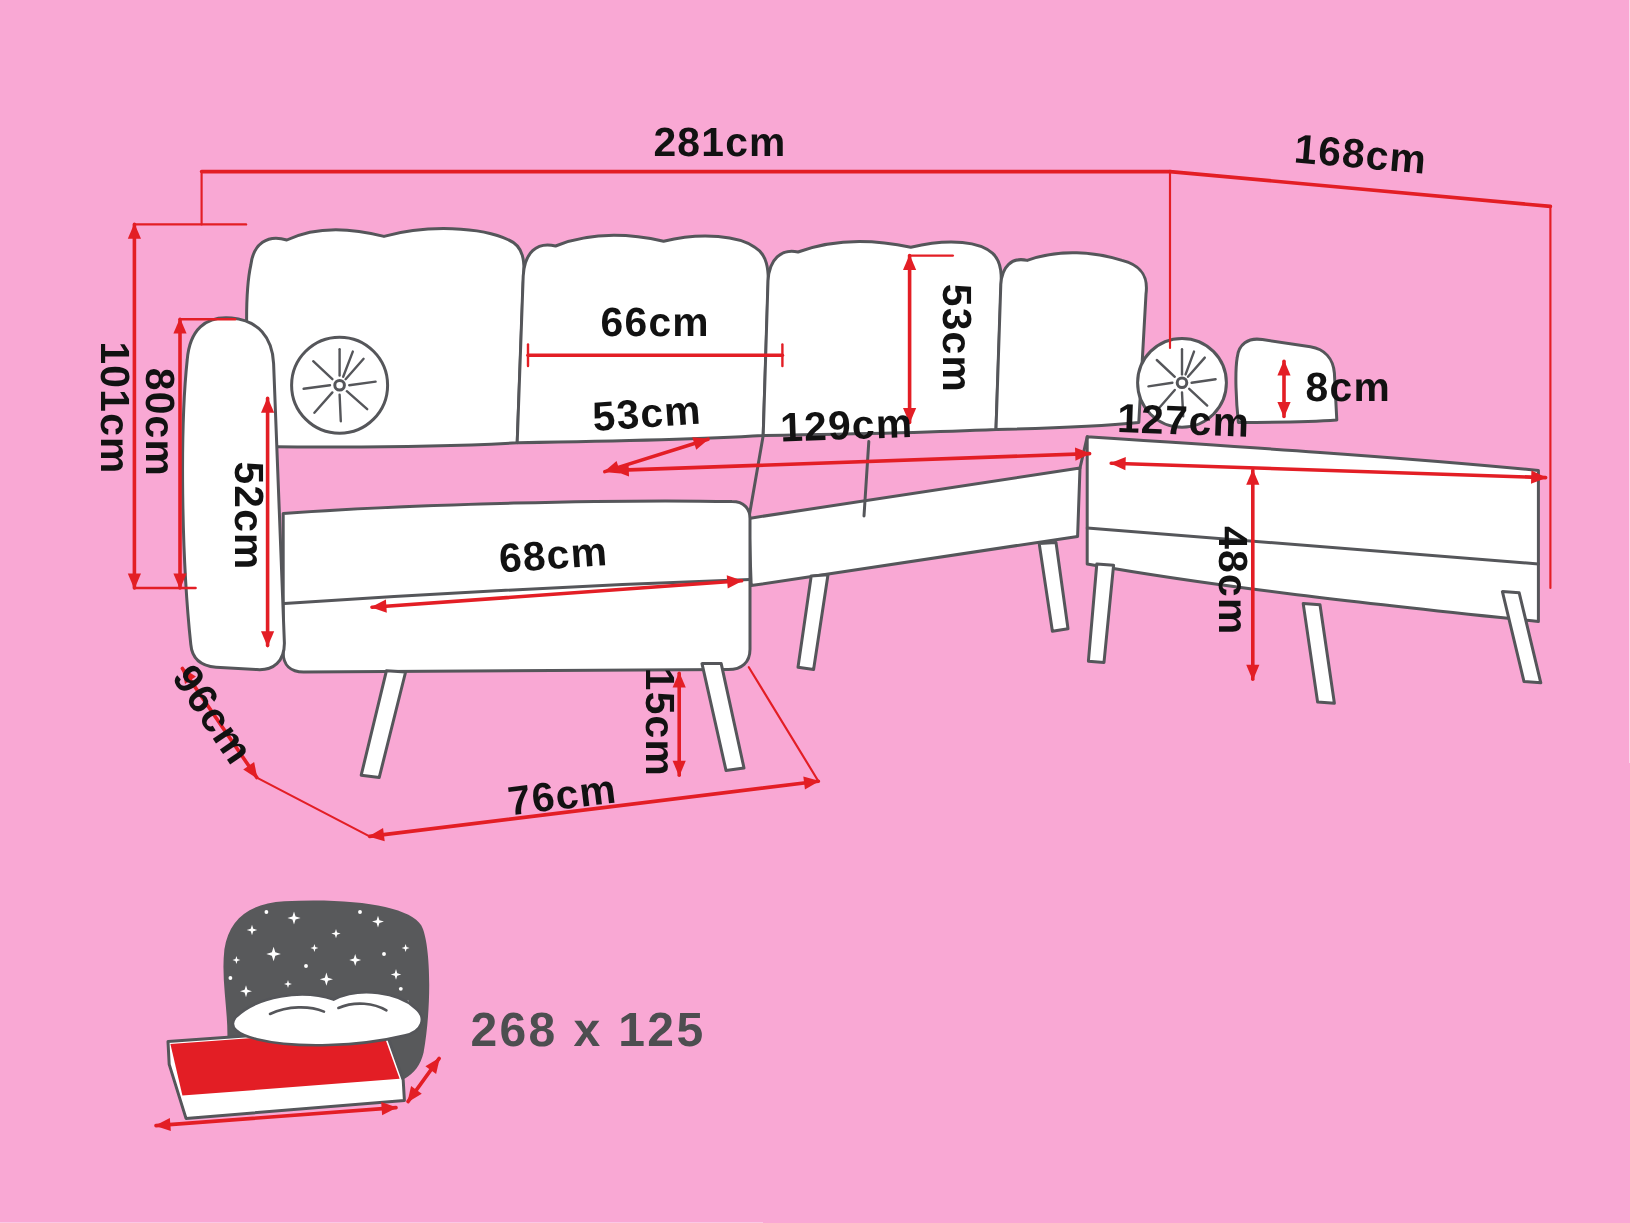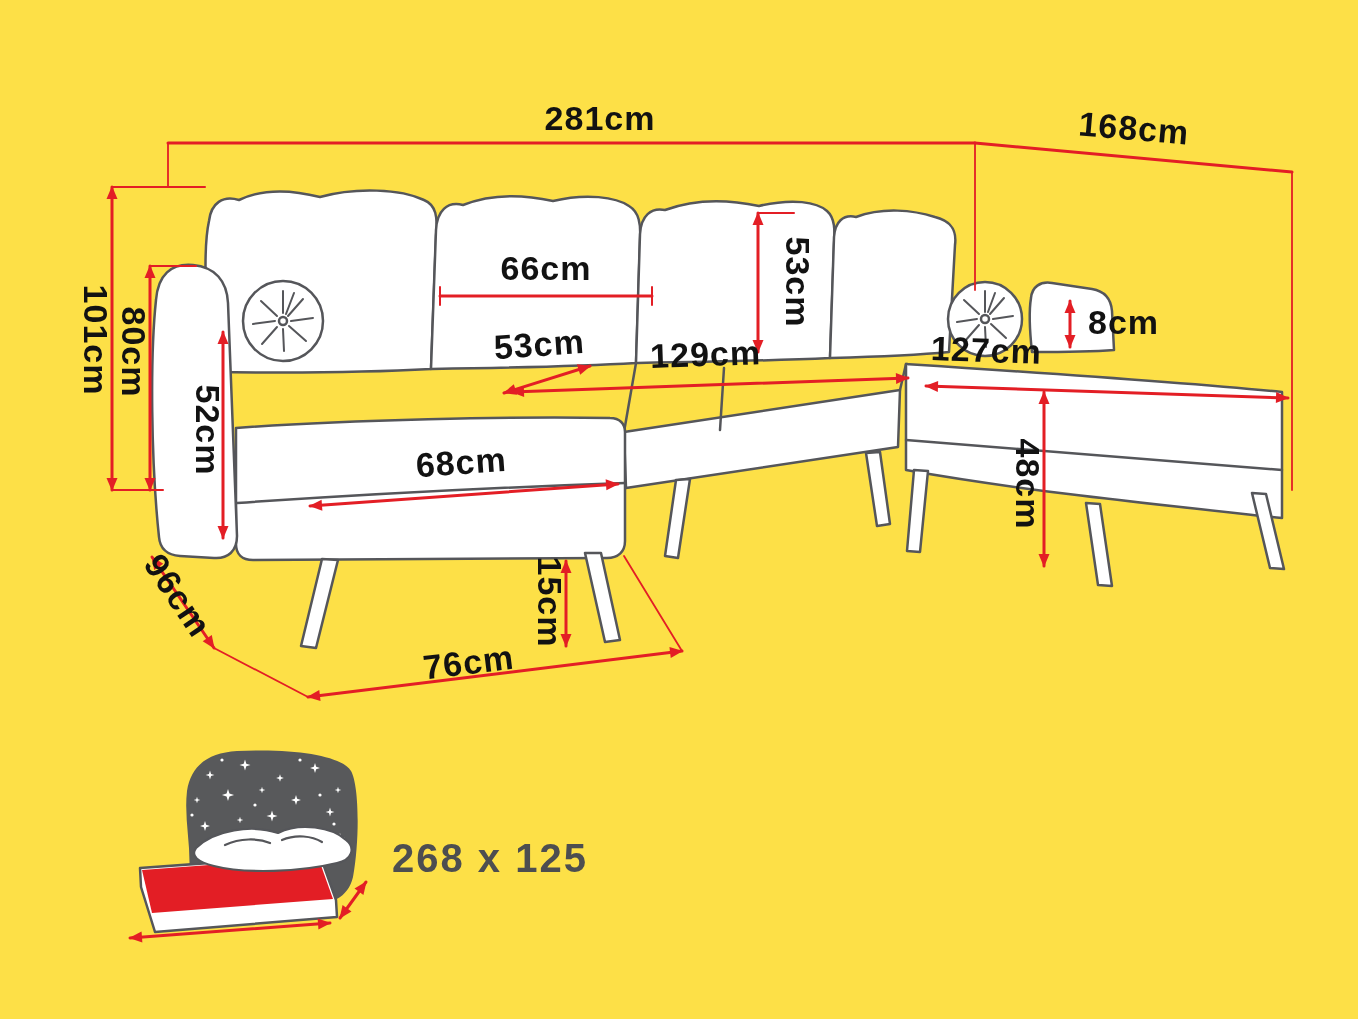--- a/index.html
+++ b/index.html
@@ -1,17 +1,17 @@
 <!DOCTYPE html>
 <html><head>
 <meta charset="utf-8">
 <title>Diagram</title>
 <style>
   html,body{margin:0;padding:0;background:#ffffff;}
-  .stage{position:relative;width:1358px;height:1019px;background:#fde047;overflow:hidden;}
+  .stage{position:relative;width:1358px;height:1019px;background:#f9a8d4;overflow:hidden;}
   svg{display:block;}
   text{font-family:"Liberation Sans","DejaVu Sans",sans-serif;font-weight:bold;}
   .dim{font-size:34px;letter-spacing:1px;}
   .big{font-size:40px;letter-spacing:2px;}
 </style>
 </head>
 <body>
 
 <div class="stage">
 <svg viewBox="0 0 1358 1019" width="1358" height="1019" xmlns="http://www.w3.org/2000/svg">

